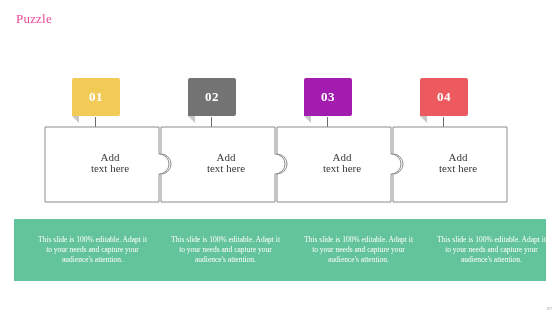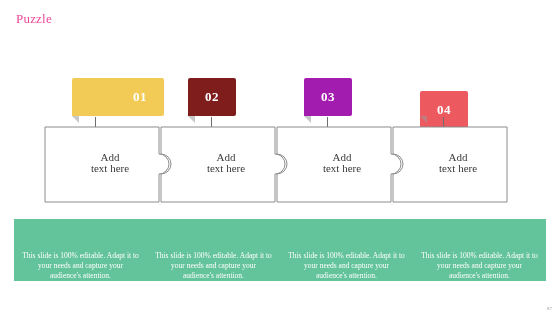--- a/index.html
+++ b/index.html
@@ -134,24 +134,25 @@
     position: absolute;
     left: 14px;
     top: 219px;
     width: 532px;
     height: 62px;
     display: flex;
   }
   .band-col {
     flex: 1 1 0;
     display: flex;
-    align-items: flex-end;
+    align-items: center;
     justify-content: center;
-    padding: 0 8px;
+    padding: 0 0;
     box-sizing: border-box;
+    margin-left: 24px;
   }
   .band-col p {
     margin: 0;
     text-align: center;
     color: #ffffff;
     font-family: "Liberation Serif", serif;
     font-size: 7.5px;
     line-height: 10px;
   }
   .page-num {
@@ -166,37 +167,37 @@
 </head>
 <body>
 
 <div class="slide">
 
   <div class="title">Puzzle</div>
 
   <div class="puzzle-row">
 
     <div class="piece-group g0">
-      <div class="num-tab" style="background:#f2cb57;padding-left:44px;">01</div>
+      <div class="num-tab" style="background:#f2cb57;">01</div>
       <div class="tab-fold"></div>
       <div class="pin">
         <div class="stem"></div>
           <div class="head"></div>
       </div>
       <svg class="piece-svg" width="134" height="77" viewBox="0 0 134 77">
         <path d="M1,1 H115 V28 a8,8 0 1 1 0,20 V76 H1 Z" fill="#ffffff" stroke="#8c8c8c" stroke-width="1"></path>
       </svg>
       <div class="piece-text">
         <div>Add</div>
         <div>text here</div>
       </div>
     </div>
 
     <div class="piece-group g1">
-      <div class="num-tab" style="background:#7f1d1d;">02</div>
+      <div class="num-tab" style="background:#737373;">02</div>
       <div class="tab-fold"></div>
       <div class="pin">
         <div class="stem"></div>
           <div class="head"></div>
       </div>
       <svg class="piece-svg" width="134" height="77" viewBox="0 0 134 77">
         <path d="M1,1 H115 V28 a8,8 0 1 1 0,20 V76 H1 V48 a8,8 0 1 0 0,-20 Z" fill="#ffffff" stroke="#8c8c8c" stroke-width="1"></path>
       </svg>
       <div class="piece-text">
         <div>Add</div>
@@ -214,21 +215,21 @@
       <svg class="piece-svg" width="134" height="77" viewBox="0 0 134 77">
         <path d="M1,1 H115 V28 a8,8 0 1 1 0,20 V76 H1 V48 a8,8 0 1 0 0,-20 Z" fill="#ffffff" stroke="#8c8c8c" stroke-width="1"></path>
       </svg>
       <div class="piece-text">
         <div>Add</div>
         <div>text here</div>
       </div>
     </div>
 
     <div class="piece-group g3">
-      <div class="num-tab" style="background:#ec5a5f;margin-top:13px;">04</div>
+      <div class="num-tab" style="background:#ec5a5f;">04</div>
       <div class="tab-fold"></div>
       <div class="pin">
         <div class="stem"></div>
           <div class="head"></div>
       </div>
       <svg class="piece-svg" width="134" height="77" viewBox="0 0 134 77">
         <path d="M1,1 H115 V76 H1 V48 a8,8 0 1 0 0,-20 Z" fill="#ffffff" stroke="#8c8c8c" stroke-width="1"></path>
       </svg>
       <div class="piece-text">
         <div>Add</div>

